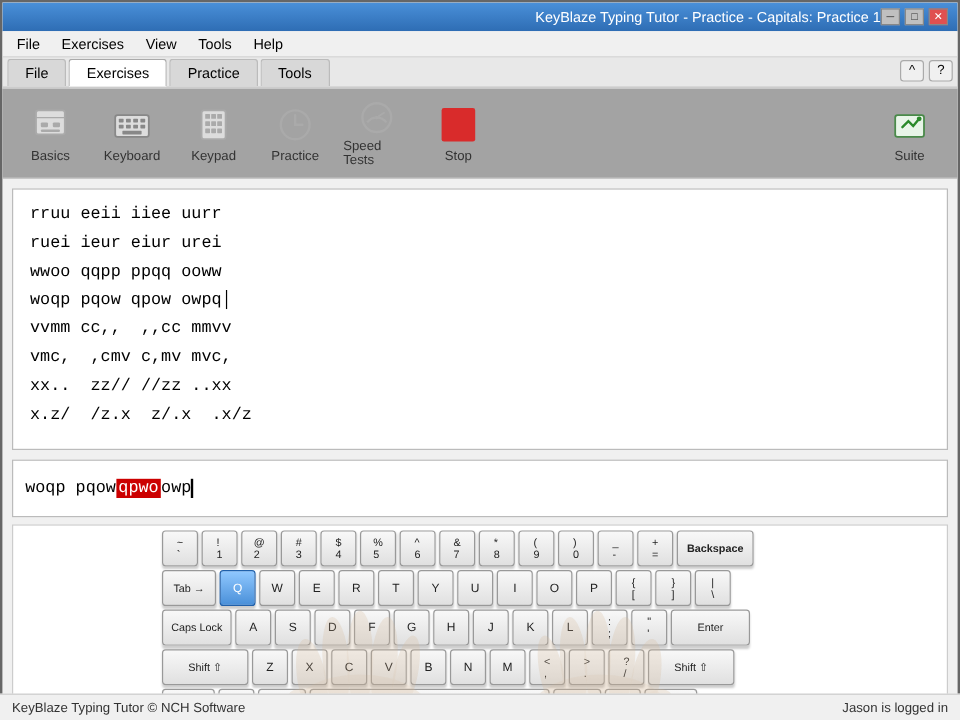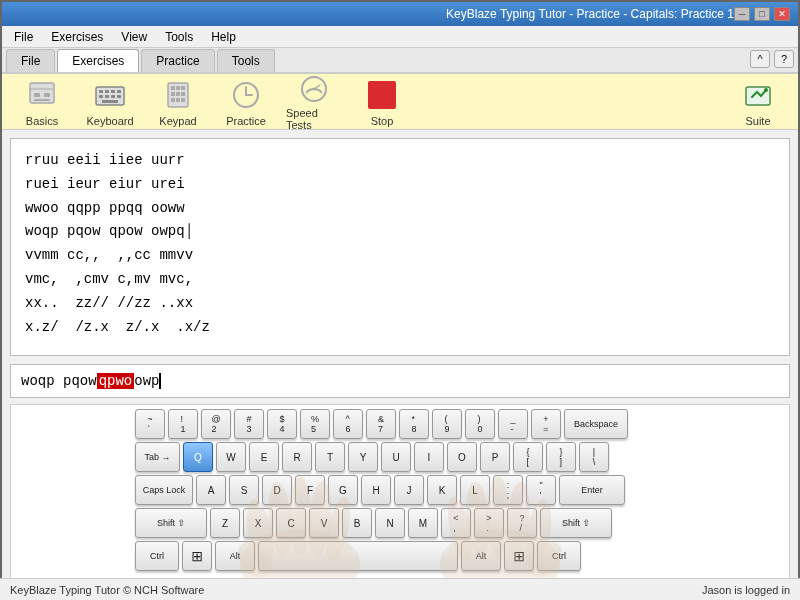--- a/index.html
+++ b/index.html
@@ -98,22 +98,22 @@
       border-radius: 3px;
       display: flex;
       align-items: center;
       justify-content: center;
       font-size: 11px;
       cursor: pointer;
     }
 
     
     #toolbar {
-      background: #fef9c3;
-      height: 56px;
+      background: #a3a3a3;
+      height: 75px;
       border-bottom: 1px solid #ccc;
       display: flex;
       align-items: center;
       padding: 0 8px;
       gap: 4px;
     }
     .toolbar-btn {
       display: flex;
       flex-direction: column;
       align-items: center;
@@ -159,21 +159,21 @@
     }
     .practice-line { white-space: pre; }
     .practice-line.current { font-weight: normal; }
 
     
     #input-area {
       background: white;
       border: 1px solid #bbb;
       margin: 0 8px;
       padding: 6px 10px;
-      height: 34px;
+      height: 48px;
       display: flex;
       align-items: center;
       font-family: 'Courier New', monospace;
       font-size: 14px;
     }
     .input-word-correct { color: #000; }
     .input-word-error {
       background: #cc0000;
       color: white;
       padding: 0 2px;
@@ -224,21 +224,21 @@
       color: #222;
     }
     .key.wide-15 { min-width: 45px; font-size: 9px; }
     .key.wide-caps { min-width: 58px; font-size: 9px; }
     .key.wide-enter { min-width: 66px; font-size: 9px; }
     .key.wide-shift-l { min-width: 72px; font-size: 9px; }
     .key.wide-shift-r { min-width: 72px; font-size: 9px; }
     .key.wide-ctrl { min-width: 44px; font-size: 9px; }
     .key.wide-alt { min-width: 40px; font-size: 9px; }
     .key.spacebar { min-width: 200px; }
-    .key.wide-back { min-width: 64px; font-size: 9px; }
+    .key.wide-back { min-width: 64px; font-size: 9px; font-weight: bold; }
     .key.q-key {
       background: linear-gradient(to bottom, #90c8ff, #4a90d9);
       border-color: #2060aa;
       color: white;
     }
 
     
     #hands-overlay {
       position: absolute;
       bottom: 0;

